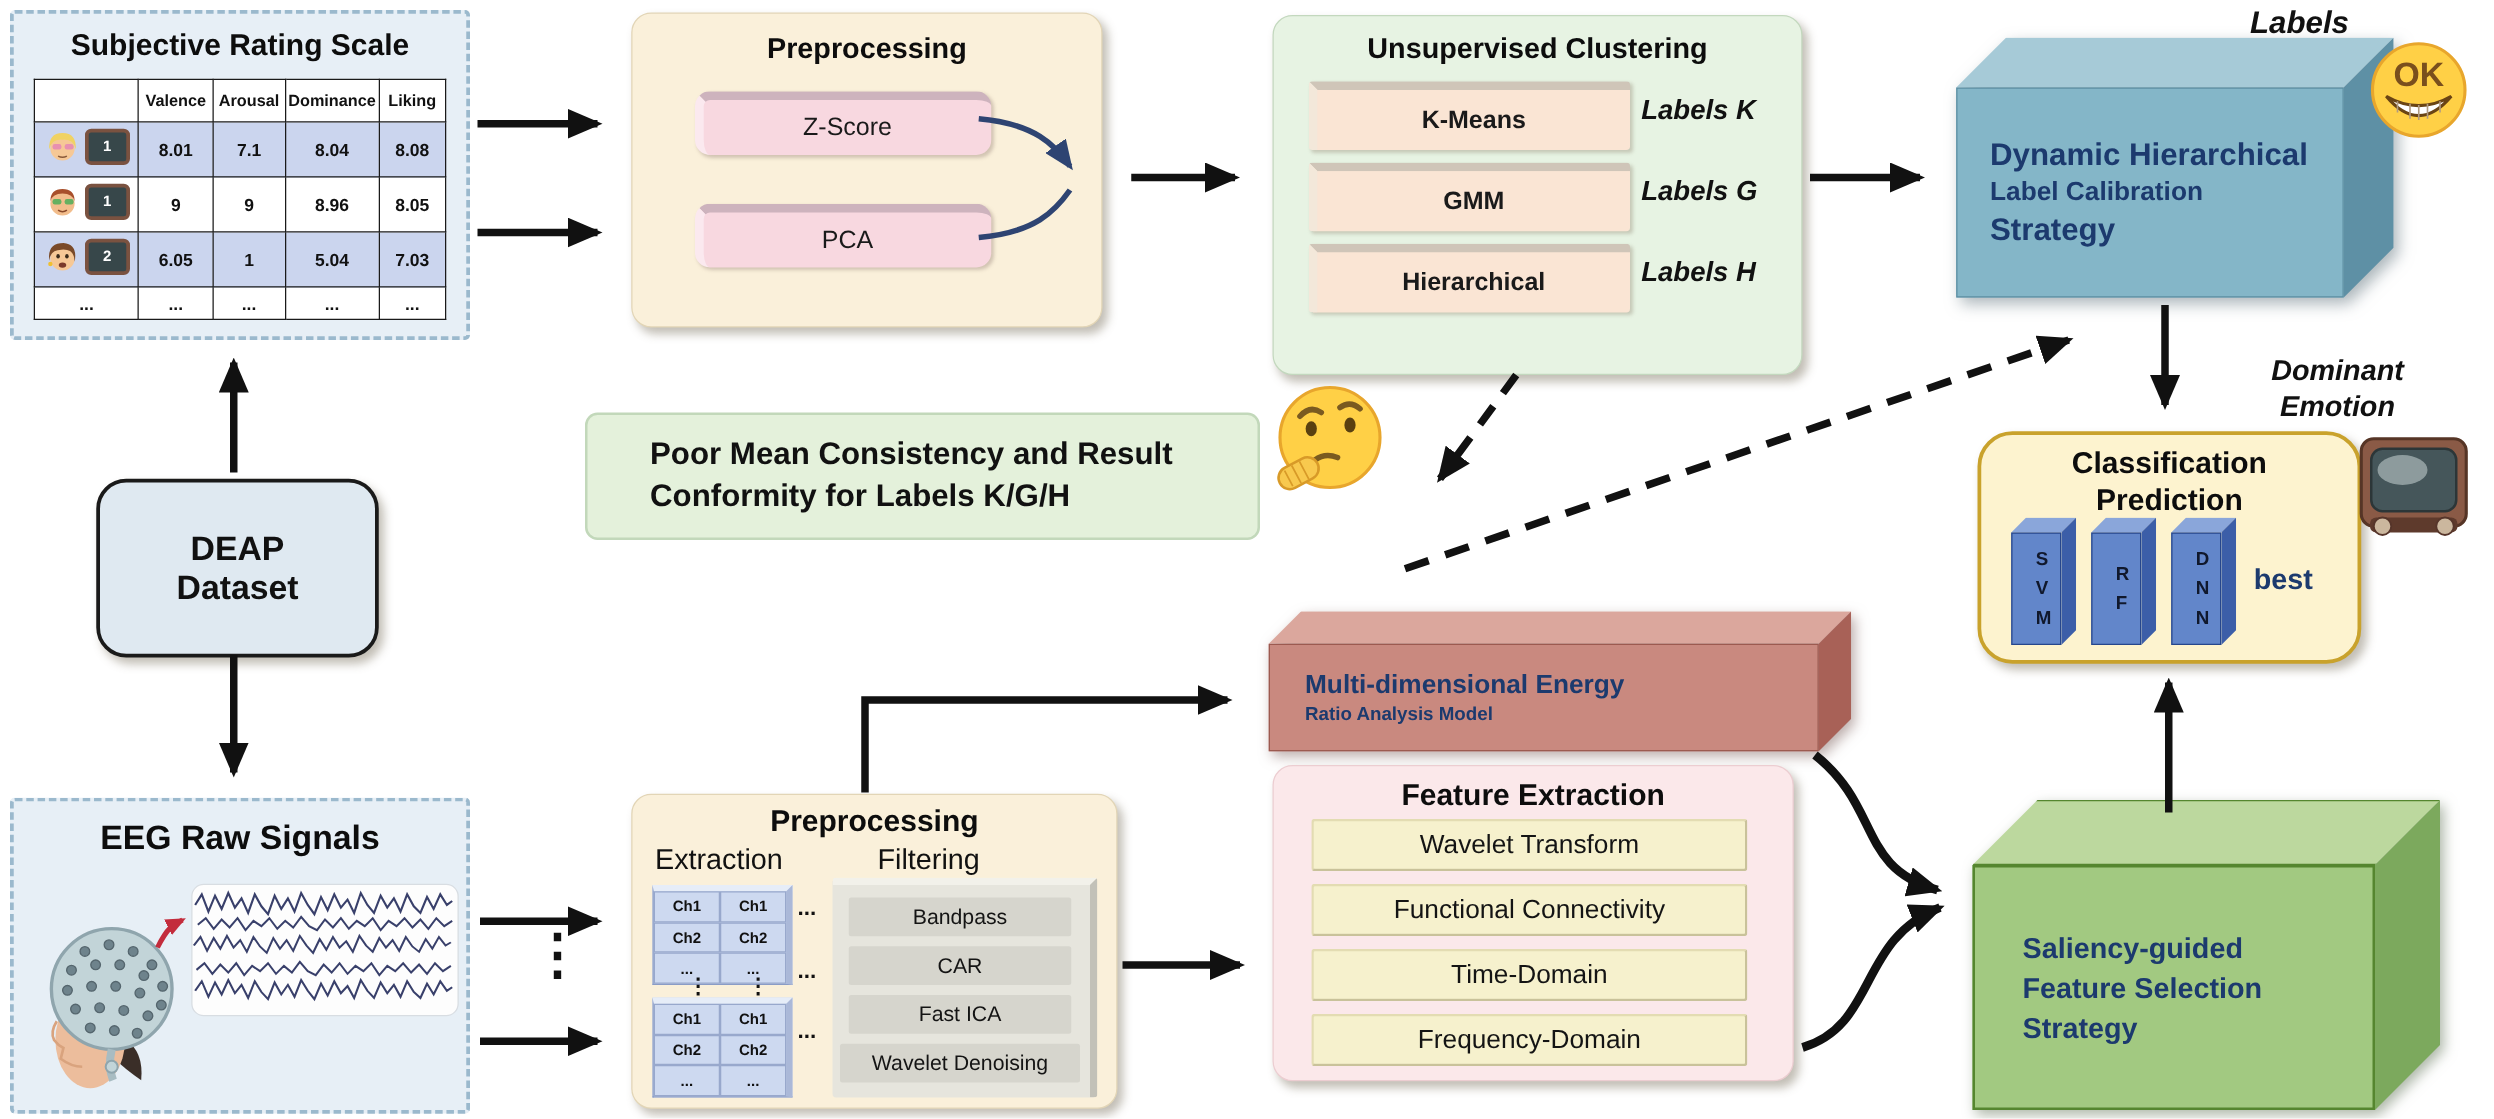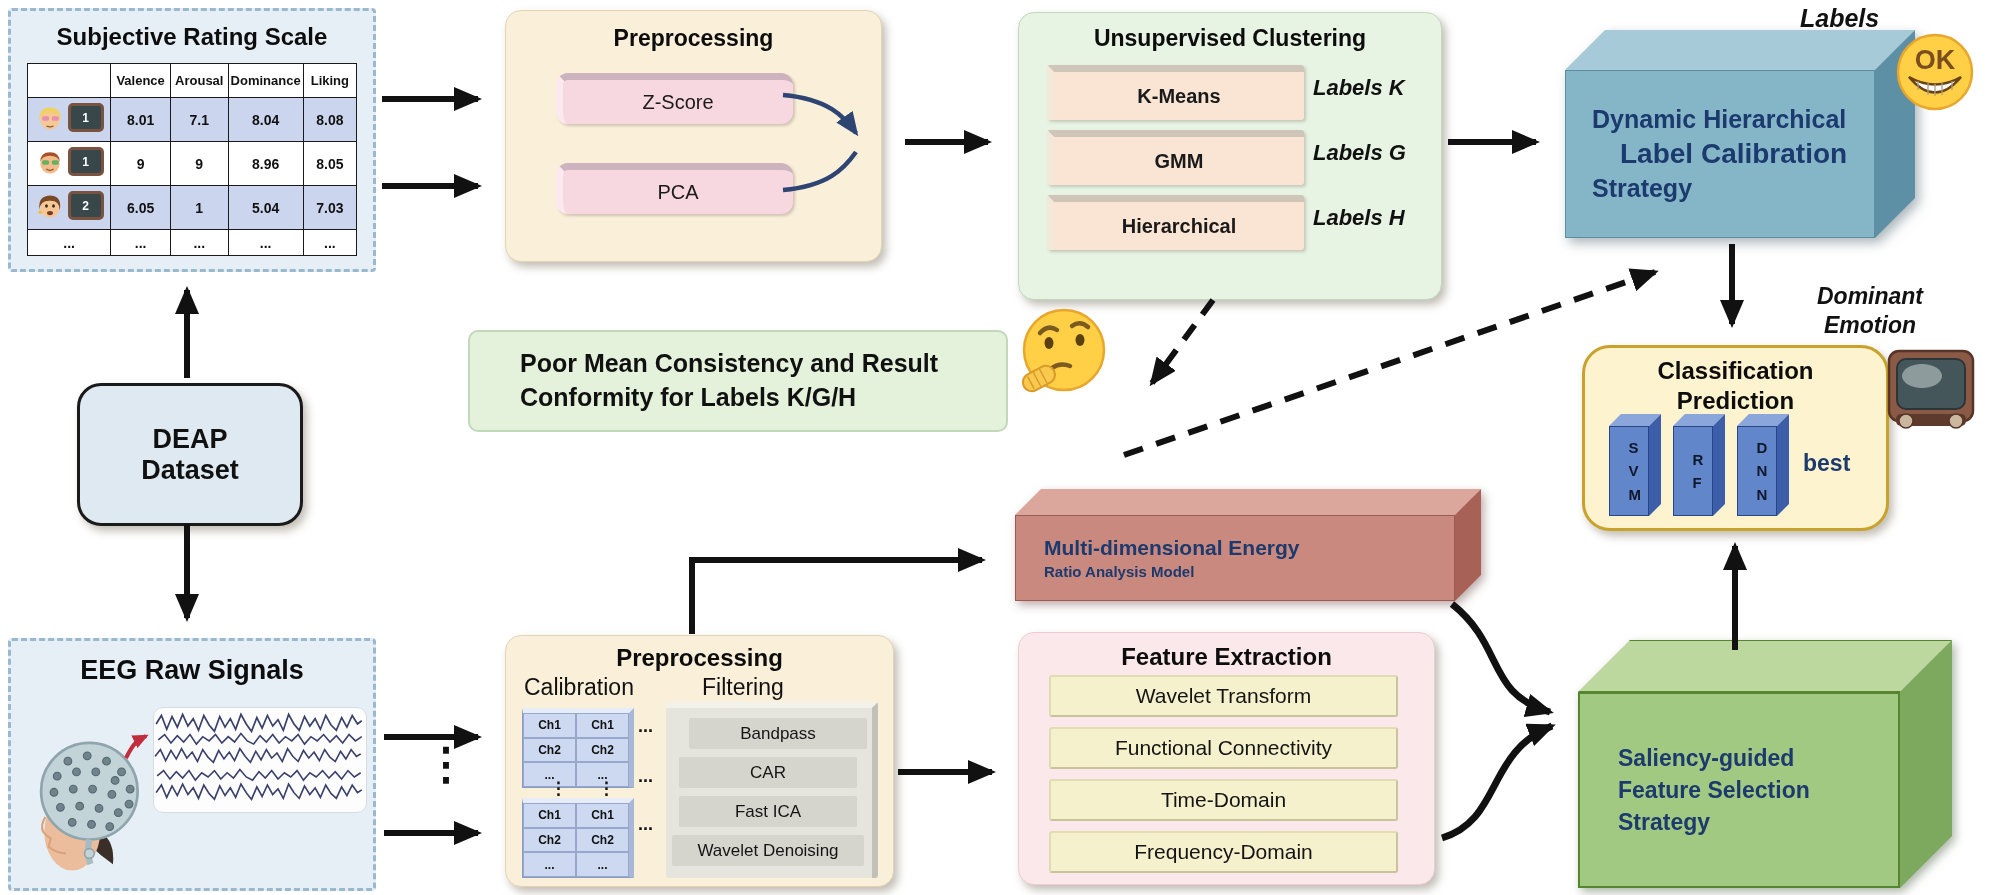--- a/index.html
+++ b/index.html
@@ -131,21 +131,21 @@
     <div class="abs it" style="left:294px;top:127px;width:120px;font-size:22px;font-weight:600;">Labels G</div>
     <div class="bar3d peachbar" style="left:28px;top:182px;width:250px;height:48px;">Hierarchical</div>
     <div class="abs it" style="left:294px;top:192px;width:120px;font-size:22px;font-weight:600;">Labels H</div>
   </div>
 
   <div class="abs" style="left:1565px;top:30px;width:350px;height:208px;filter:drop-shadow(4px 5px 6px rgba(90,110,120,.5));">
     <div class="face" style="left:0;top:0;width:350px;height:40px;background:#a6cad7;clip-path:polygon(11.43% 0%,100% 0%,88.57% 100%,0% 100%);"></div>
     <div class="face" style="left:310px;top:0;width:40px;height:208px;background:#5e90a5;clip-path:polygon(0% 19.2%,100% 0%,100% 80.8%,0% 100%);"></div>
     <div class="face" style="left:0;top:40px;width:310px;height:168px;background:#84b6c8;border:1px solid #5c8ea2;display:flex;flex-direction:column;justify-content:center;padding-left:26px;box-sizing:border-box;">
       <div class="navy" style="font-size:25px;line-height:1.3;">Dynamic Hierarchical</div>
-      <div class="navy" style="font-size:28px;line-height:1.3;margin-left:28px;">Label Calibration</div>
+      <div class="navy" style="font-size:21px;line-height:1.3;">Label Calibration</div>
       <div class="navy" style="font-size:25px;line-height:1.3;">Strategy</div>
     </div>
   </div>
   <div class="abs it" style="left:1800px;top:4px;font-size:25px;font-weight:bold;">Labels</div>
 
   <svg class="abs" style="left:1895px;top:32px;z-index:6;" width="80" height="80" viewBox="0 0 80 80">
     <circle cx="40" cy="40" r="37" fill="#ffd046" stroke="#e8a62c" stroke-width="2.5"></circle>
     <text x="40" y="37" text-anchor="middle" font-size="27" font-weight="bold" fill="#7a4f1d" font-family="Liberation Sans, sans-serif">OK</text>
     <path d="M14,45 Q40,76 66,45 Q40,60 14,45 Z" fill="#fff" stroke="#6a4414" stroke-width="2.5"></path>
     <path d="M23,49 L23,58 M33,51 L33,63 M40,52 L40,64 M47,51 L47,63 M57,49 L57,58" stroke="#b09a82" stroke-width="1.3"></path>
@@ -223,21 +223,21 @@
       <use href="#sqA" transform="translate(-1,35) scale(1,0.8)"></use>
       <use href="#sqB" transform="translate(1,52)"></use>
       <use href="#sqA" transform="translate(0,68) scale(1,0.9)"></use>
     </svg>
   </div>
 
   <div class="abs dots-v" style="left:424px;top:752px;font-size:44px;">⋮</div>
 
   <div class="panel" style="left:505px;top:635px;width:387px;height:250px;background:#faf0da;border:1px solid #e2d5b6;">
     <div class="title abs" style="left:0;top:8px;width:100%;font-size:24px;">Preprocessing</div>
-    <div class="abs" style="left:18px;top:38px;font-size:23px;">Calibration</div>
+    <div class="abs" style="left:18px;top:38px;font-size:23px;">Extraction</div>
     <div class="abs" style="left:196px;top:38px;font-size:23px;">Filtering</div>
 
     <div class="abs" style="left:16px;top:72px;width:106px;height:74px;background:#cdd9f0;border:1px solid #8a9cc6;border-top:5px solid #e6edf8;border-right:5px solid #aab8d8;display:grid;grid-template-columns:1fr 1fr;grid-template-rows:1fr 1fr 1fr;">
       <div style="border:1px solid #98a8cc;display:flex;align-items:center;justify-content:center;font-size:12px;font-weight:bold;">Ch1</div>
       <div style="border:1px solid #98a8cc;display:flex;align-items:center;justify-content:center;font-size:12px;font-weight:bold;">Ch1</div>
       <div style="border:1px solid #98a8cc;display:flex;align-items:center;justify-content:center;font-size:12px;font-weight:bold;">Ch2</div>
       <div style="border:1px solid #98a8cc;display:flex;align-items:center;justify-content:center;font-size:12px;font-weight:bold;">Ch2</div>
       <div style="border:1px solid #98a8cc;display:flex;align-items:center;justify-content:center;font-size:12px;font-weight:bold;">...</div>
       <div style="border:1px solid #98a8cc;display:flex;align-items:center;justify-content:center;font-size:12px;font-weight:bold;">...</div>
     </div>
@@ -250,37 +250,37 @@
       <div style="border:1px solid #98a8cc;display:flex;align-items:center;justify-content:center;font-size:12px;font-weight:bold;">Ch2</div>
       <div style="border:1px solid #98a8cc;display:flex;align-items:center;justify-content:center;font-size:12px;font-weight:bold;">Ch2</div>
       <div style="border:1px solid #98a8cc;display:flex;align-items:center;justify-content:center;font-size:12px;font-weight:bold;">...</div>
       <div style="border:1px solid #98a8cc;display:flex;align-items:center;justify-content:center;font-size:12px;font-weight:bold;">...</div>
     </div>
     <div class="abs" style="left:132px;top:80px;font-size:18px;font-weight:bold;">...</div>
     <div class="abs" style="left:132px;top:130px;font-size:18px;font-weight:bold;">...</div>
     <div class="abs" style="left:132px;top:178px;font-size:18px;font-weight:bold;">...</div>
 
     <div class="abs" style="left:160px;top:66px;width:206px;height:170px;background:#e6e5dd;border-top:6px solid #f2f1ea;border-right:6px solid #c2c1b8;border-radius:3px;">
-      <div class="chip gchip" style="left:23px;top:10px;width:178px;height:31px;">Bandpass</div>
+      <div class="chip gchip" style="left:13px;top:10px;width:178px;height:31px;">Bandpass</div>
       <div class="chip gchip" style="left:13px;top:49px;width:178px;height:31px;">CAR</div>
       <div class="chip gchip" style="left:13px;top:88px;width:178px;height:31px;">Fast ICA</div>
       <div class="chip gchip" style="left:6px;top:127px;width:192px;height:31px;">Wavelet Denoising</div>
     </div>
   </div>
 
   <div class="abs" style="left:1015px;top:489px;width:466px;height:112px;filter:drop-shadow(3px 4px 5px rgba(120,90,85,.5));">
     <div class="face" style="left:0;top:0;width:466px;height:26px;background:#dba79d;clip-path:polygon(5.58% 0%,100% 0%,94.42% 100%,0% 100%);"></div>
     <div class="face" style="left:440px;top:0;width:26px;height:112px;background:#a86157;clip-path:polygon(0% 23.2%,100% 0%,100% 76.8%,0% 100%);"></div>
     <div class="face" style="left:0;top:26px;width:440px;height:86px;background:#c9897f;border:1px solid #9c5a50;display:flex;flex-direction:column;justify-content:center;padding-left:28px;box-sizing:border-box;">
       <div class="navy" style="font-size:21px;line-height:1.35;">Multi-dimensional Energy</div>
       <div class="navy" style="font-size:15px;line-height:1.35;">Ratio Analysis Model</div>
     </div>
   </div>
 
-  <div class="panel" style="left:1018px;top:632px;width:415px;height:251px;background:#fbe8ea;border:1px solid #eccdd1;">
+  <div class="panel" style="left:1018px;top:612px;width:415px;height:251px;background:#fbe8ea;border:1px solid #eccdd1;">
     <div class="title abs" style="left:0;top:10px;width:100%;font-size:24px;">Feature Extraction</div>
     <div class="chip ychip" style="left:30px;top:42px;width:345px;height:38px;">Wavelet Transform</div>
     <div class="chip ychip" style="left:30px;top:94px;width:345px;height:38px;">Functional Connectivity</div>
     <div class="chip ychip" style="left:30px;top:146px;width:345px;height:38px;">Time-Domain</div>
     <div class="chip ychip" style="left:30px;top:198px;width:345px;height:38px;">Frequency-Domain</div>
   </div>
 
   <div class="abs" style="left:1578px;top:640px;width:374px;height:248px;filter:drop-shadow(3px 4px 5px rgba(90,110,80,.5));padding-left:48px;">
     <div class="face" style="left:0;top:0;width:374px;height:52px;background:#bcd89e;clip-path:polygon(13.9% 0%,100% 0%,86.1% 100%,0% 100%);border:1px solid #55862f;box-sizing:border-box;"></div>
     <div class="face" style="left:322px;top:0;width:52px;height:248px;background:#7ca95d;clip-path:polygon(0% 21%,100% 0%,100% 79%,0% 100%);"></div>

